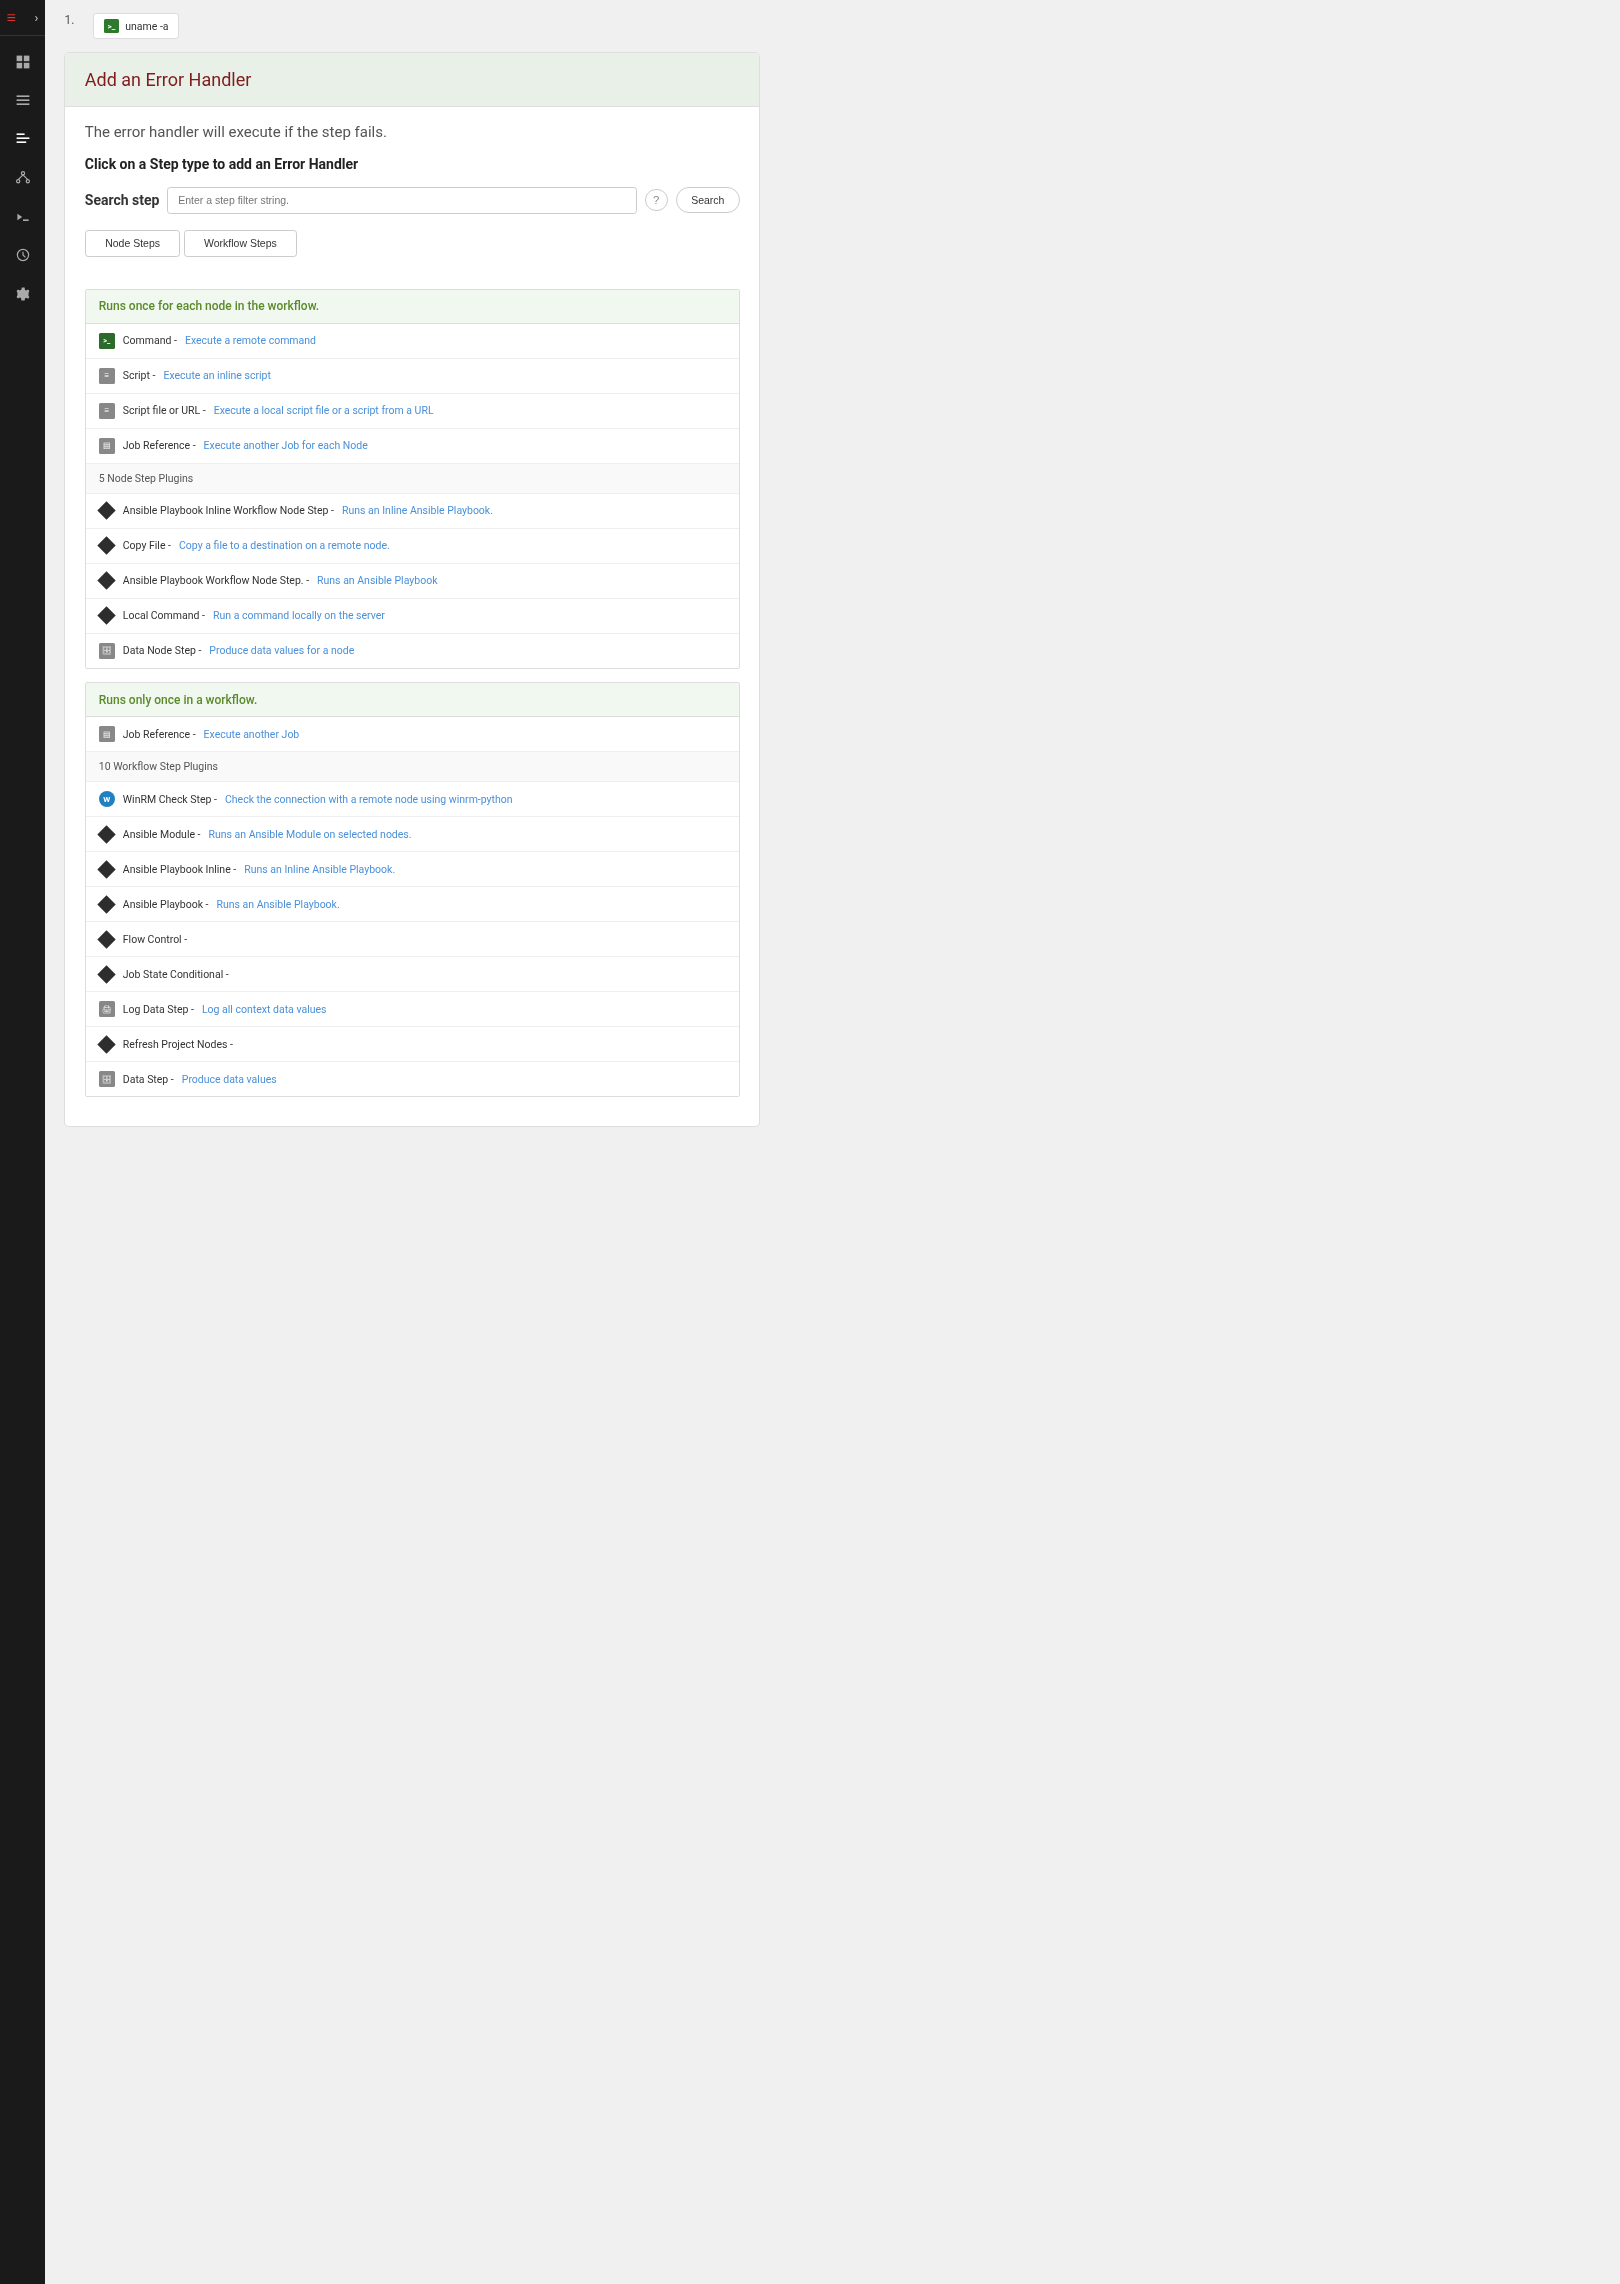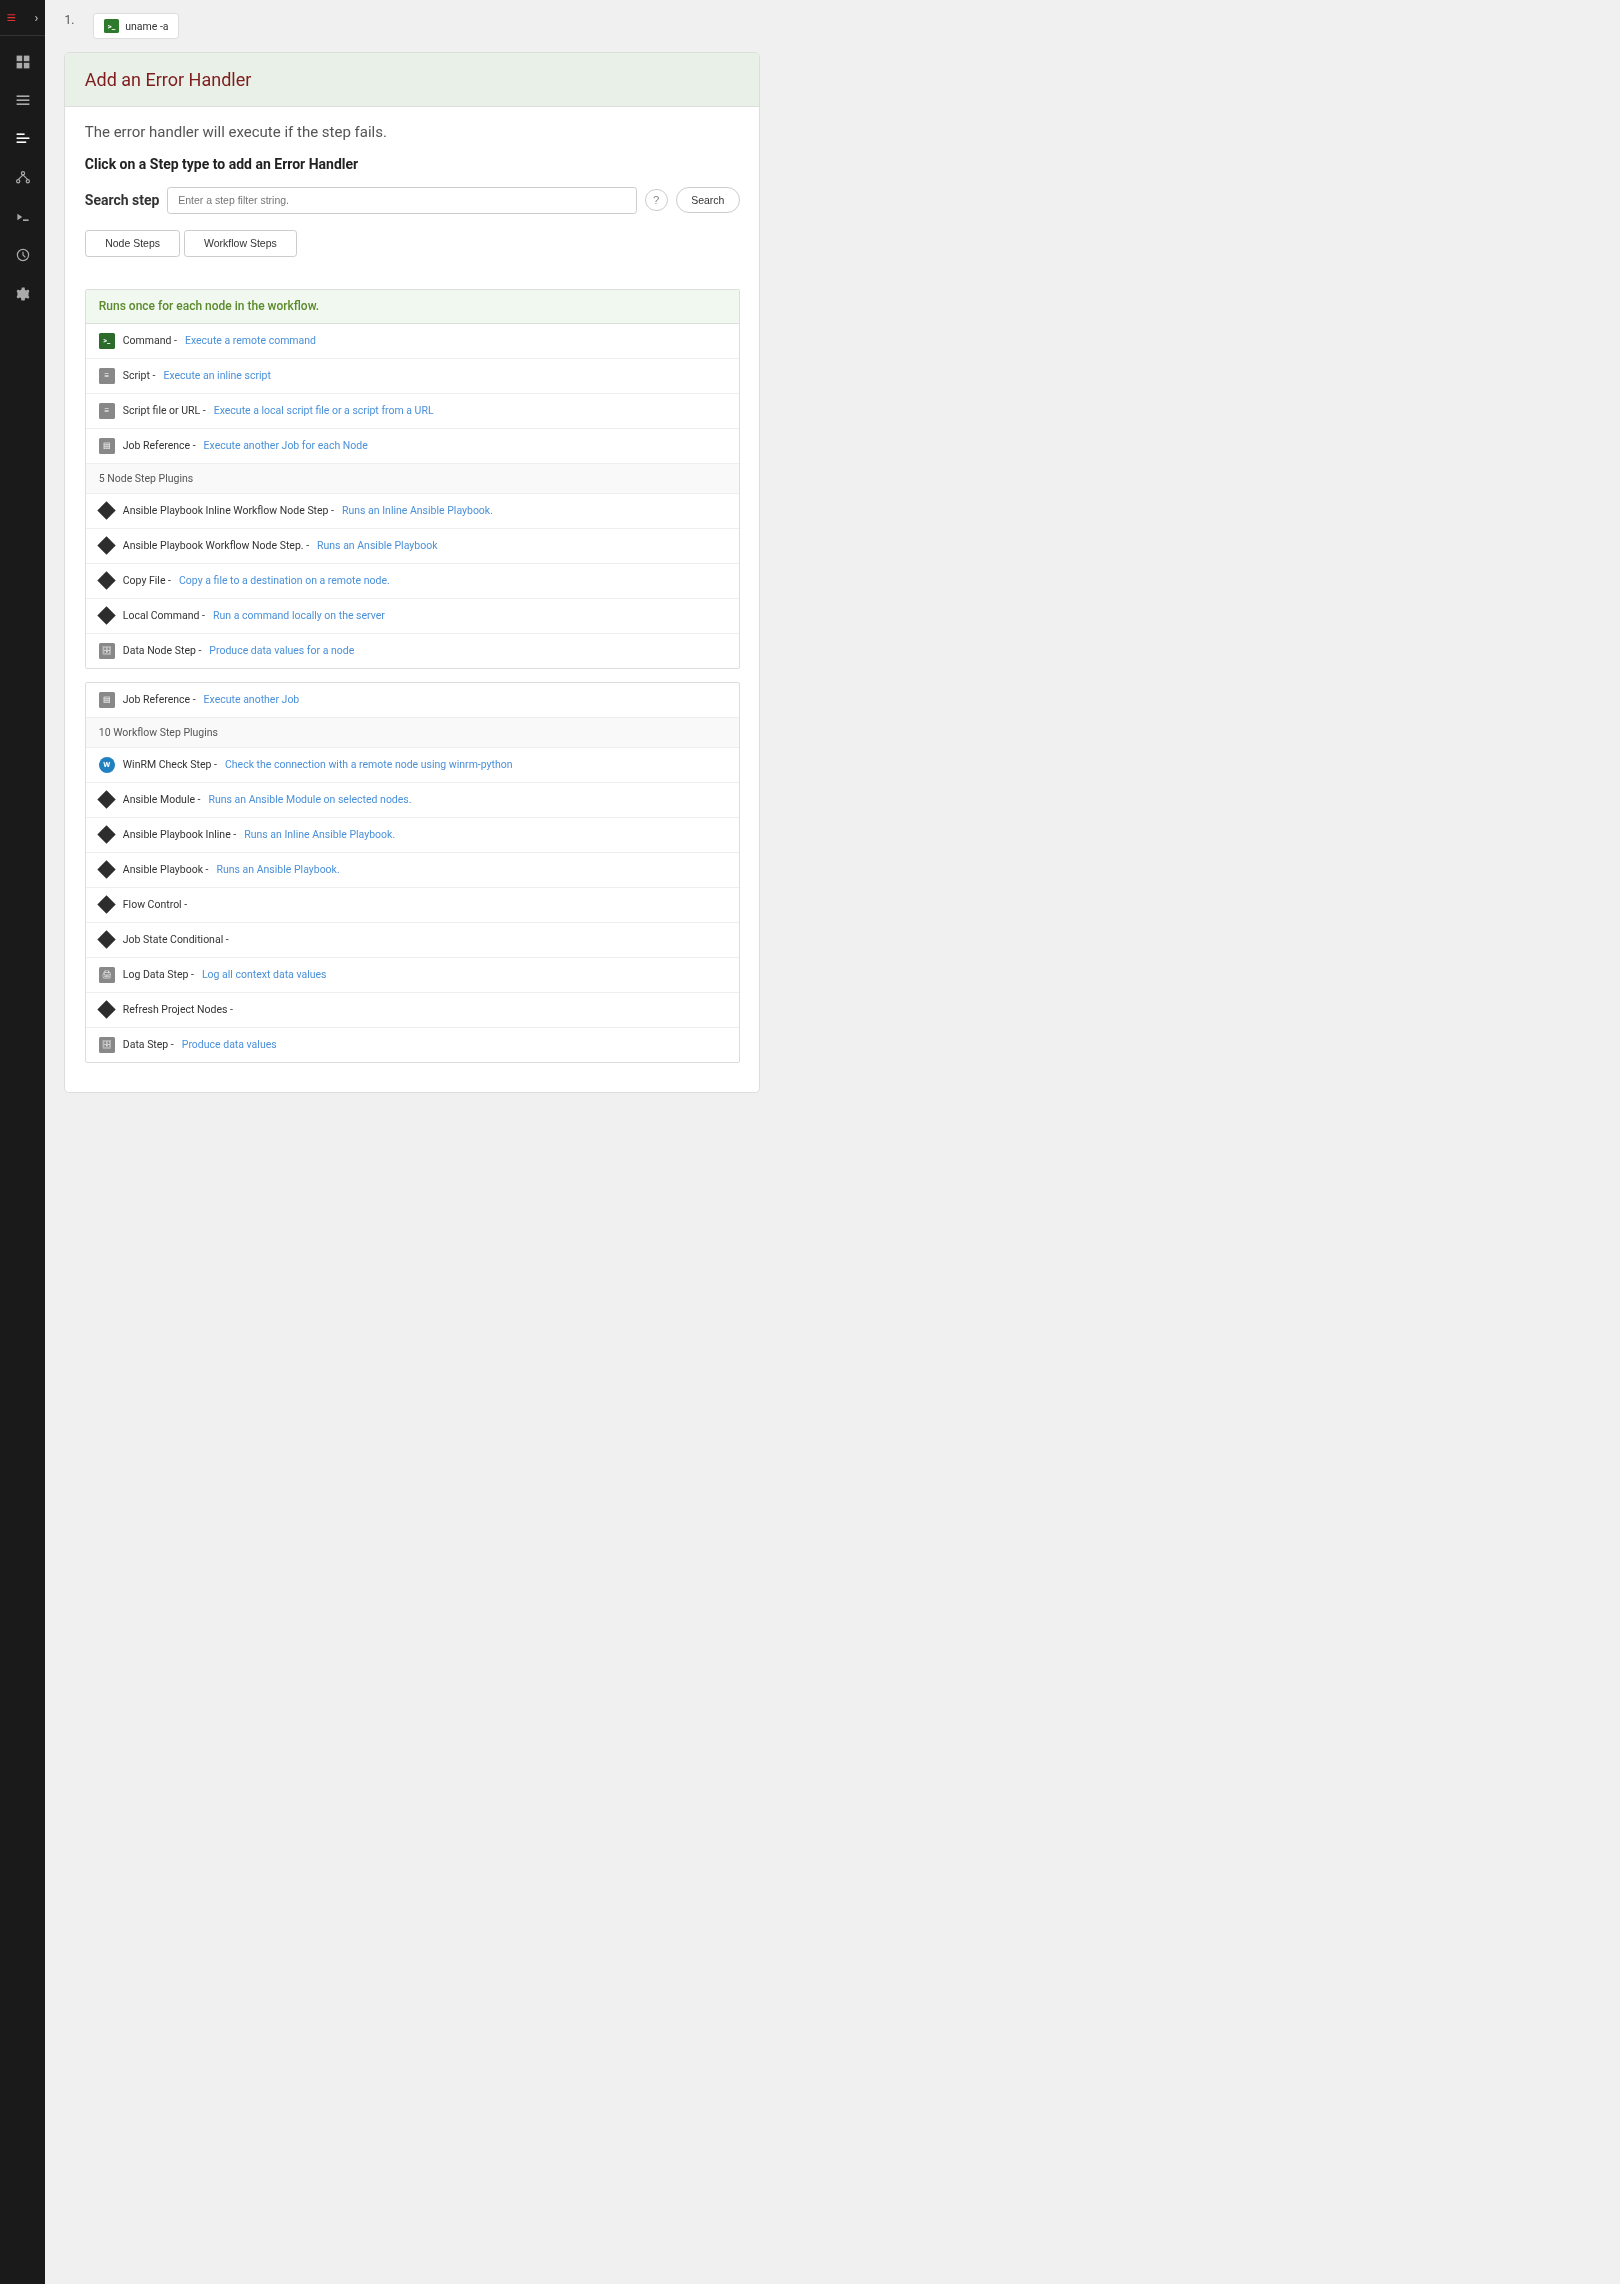--- a/index.html
+++ b/index.html
@@ -461,48 +461,51 @@
               <div class="icon-diamond"></div>
             </div>
           <span>Ansible Playbook Inline Workflow Node Step - </span>
           <a class="step-item-link" href="#">Runs an Inline Ansible Playbook.</a>
         </div>
 
         <div class="step-item">
           <div class="icon-diamond-wrap">
               <div class="icon-diamond"></div>
             </div>
+          <span>Copy File - </span>
+          <a class="step-item-link" href="#">Copy a file to a destination on a remote node.</a>
+        </div>
+
+        <div class="step-item">
+          <div class="icon-diamond-wrap">
+              <div class="icon-diamond"></div>
+            </div>
           <span>Ansible Playbook Workflow Node Step. - </span>
           <a class="step-item-link" href="#">Runs an Ansible Playbook</a>
-        </div>
-
-        <div class="step-item">
-          <div class="icon-diamond-wrap">
-              <div class="icon-diamond"></div>
-            </div>
-          <span>Copy File - </span>
-          <a class="step-item-link" href="#">Copy a file to a destination on a remote node.</a>
         </div>
 
         <div class="step-item">
           <div class="icon-diamond-wrap">
               <div class="icon-diamond"></div>
             </div>
           <span>Local Command - </span>
           <a class="step-item-link" href="#">Run a command locally on the server</a>
         </div>
 
         <div class="step-item">
           <div class="icon-db">🗄</div>
           <span>Data Node Step - </span>
           <a class="step-item-link" href="#">Produce data values for a node</a>
         </div>
       </div>
 
       <div class="step-section">
+        <div class="section-header">
+          <span class="section-title">Runs only once in a workflow.</span>
+        </div>
 
         <div class="step-item">
           <div class="icon-job">▤</div>
           <span>Job Reference - </span>
           <a class="step-item-link" href="#">Execute another Job</a>
         </div>
 
         <div class="step-item-separator">10 Workflow Step Plugins</div>
 
         <div class="step-item">

